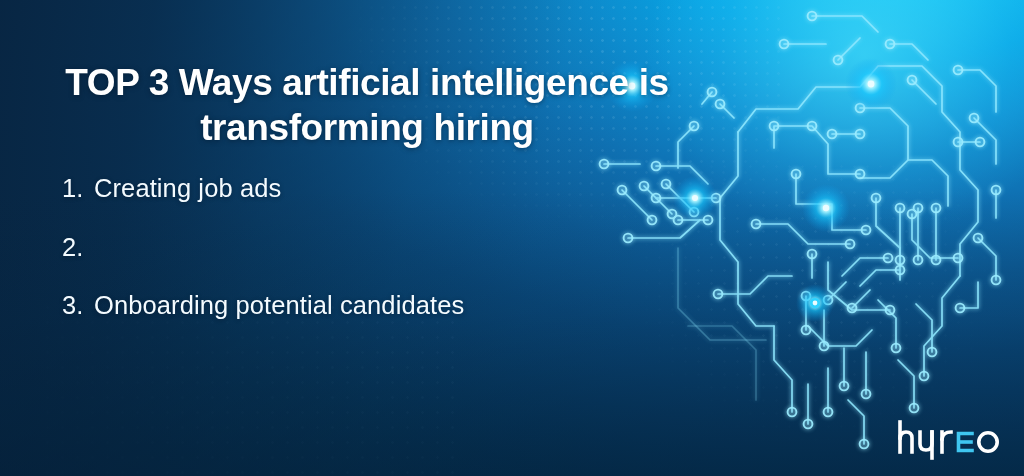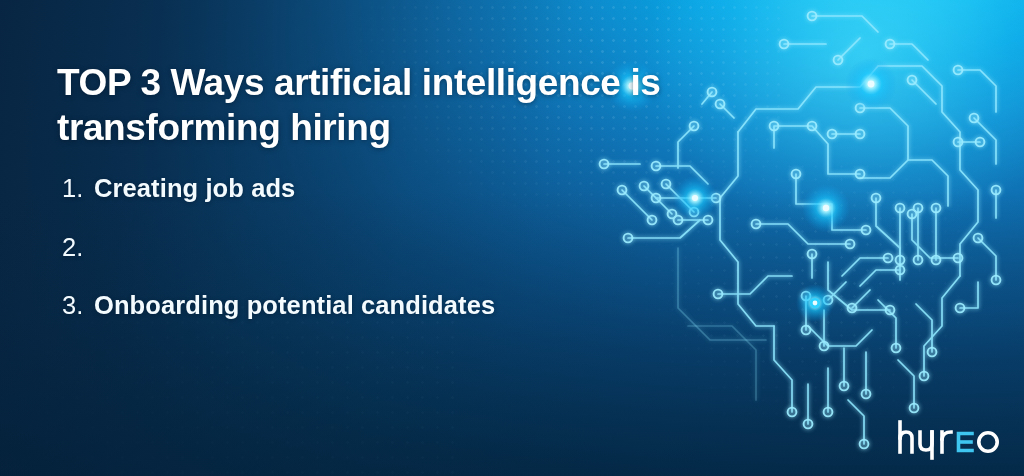--- a/index.html
+++ b/index.html
@@ -107,20 +107,21 @@
   .headline {
     position: absolute;
     left: 57px; top: 36px;
     width: 620px;
     color: #ffffff;
     font-weight: 700;
     font-size: 37px;
     line-height: 1.21;
     letter-spacing: -0.4px;
     text-shadow: 0 1px 5px rgba(2,20,38,0.50);
+    text-align: center;
   }
   .list {
     position: absolute;
     left: 62px; top: 176px;
     width: 620px;
     list-style: none;
     margin: 0; padding: 0;
   }
   .list li {
     display: flex;
@@ -128,21 +129,21 @@
     color: #f4fbff;
     font-size: 25.5px;
     font-weight: 400;
     line-height: 1;
     letter-spacing: 0.1px;
     margin-bottom: 33px;
     text-shadow: 0 1px 4px rgba(2,20,38,0.45);
   }
   .list li:last-child { margin-bottom: 0; }
   .li-num { width: 32px; flex: 0 0 32px; }
-  .li-txt { white-space: nowrap; font-weight: bold; }
+  .li-txt { white-space: nowrap; }
 
   
   .logo {
     position: absolute;
     right: 22px; bottom: 14px;
     display: flex;
     align-items: flex-end;
     height: 46px;
   }
   .logo svg { display: block; overflow: visible; }

